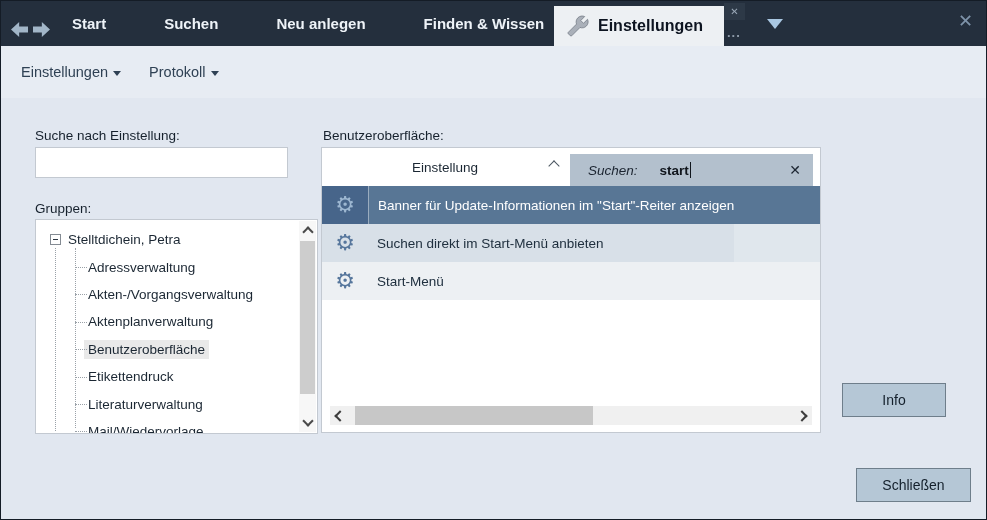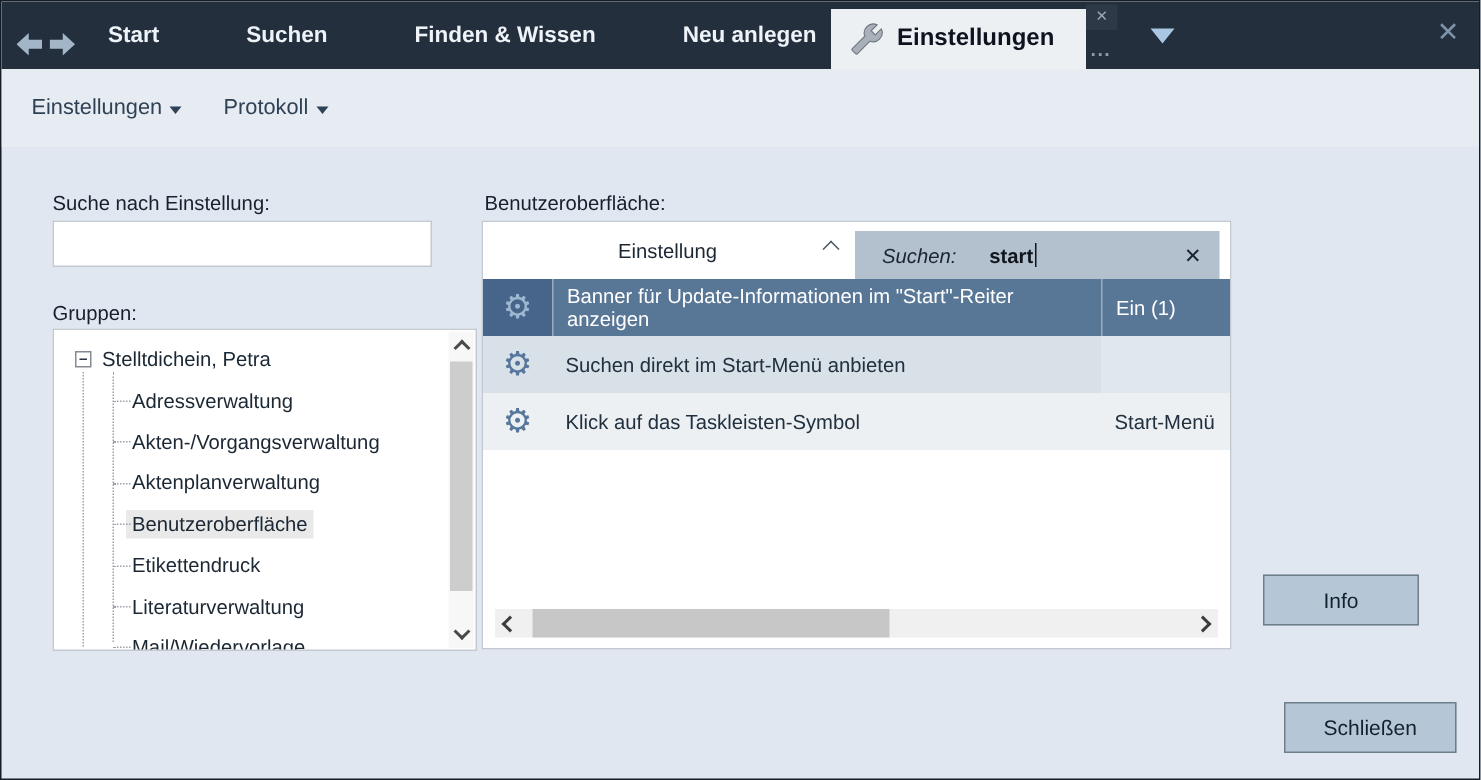--- a/index.html
+++ b/index.html
@@ -101,22 +101,22 @@
 <div class="window">
 
   <div class="topbar">
     <div class="navs">
       <div class="arrow left"></div>
       <div class="arrow right"></div>
     </div>
     <div class="tabs">
       <div class="tab">Start</div>
       <div class="tab">Suchen</div>
+      <div class="tab">Neu anlegen</div>
       <div class="tab">Finden &amp; Wissen</div>
-      <div class="tab">Neu anlegen</div>
     </div>
     <div class="active-tab">
       <svg class="wrench" viewBox="0 0 24 24" style="transform:scaleX(-1)">
         <path d="M22.7 19l-9.1-9.1c.9-2.3.4-5-1.5-6.9-2-2-5-2.4-7.4-1.3L9 6 6 9 1.6 4.7C.4 7.1.9 10.1 2.9 12.1c1.9 1.9 4.6 2.4 6.9 1.5l9.1 9.1c.4.4 1 .4 1.4 0l2.3-2.3c.5-.4.5-1.1.1-1.4z" fill="#aab0b9" stroke="#6d7480" stroke-width="0.8"></path>
       </svg>
       <span class="label">Einstellungen</span>
     </div>
     <div class="tab-close">✕</div>
     <div class="dots">...</div>
     <div class="tab-dd"></div>
@@ -189,34 +189,32 @@
         <span class="cursorbar"></span>
         <span class="sclear">✕</span>
       </div>
     </div>
 
     <div class="trow row-sel">
       <div class="icell">
           <span class="gear">⚙</span>
         </div>
       <div class="tcell">Banner für Update-Informationen im "Start"-Reiter anzeigen</div>
-      <div class="vcell">Ein (1)</div>
     </div>
     <div class="trow row-alt1">
       <div class="icell">
           <span class="gear">⚙</span>
         </div>
       <div class="tcell">Suchen direkt im Start-Menü anbieten</div>
       <div class="vcell"></div>
     </div>
     <div class="trow row-alt2">
       <div class="icell">
           <span class="gear">⚙</span>
         </div>
-      <div class="tcell">Klick auf das Taskleisten-Symbol</div>
       <div class="vcell">Start-Menü</div>
     </div>
 
     <div class="hscroll">
       <span class="chev left"></span>
       <div class="hthumb"></div>
       <span class="chev right" style="margin-left:auto;"></span>
     </div>
   </div>
 

